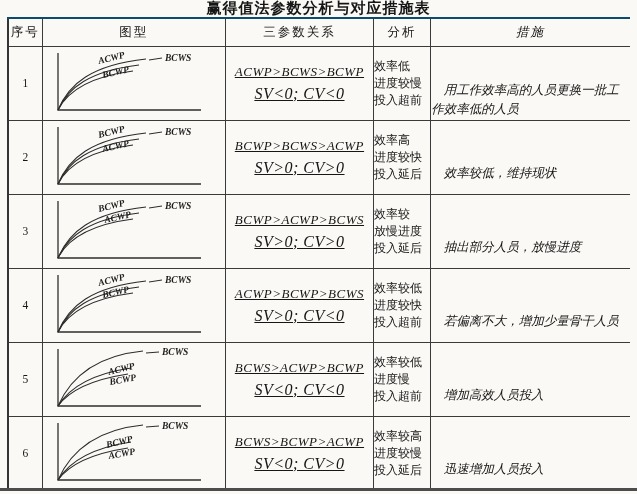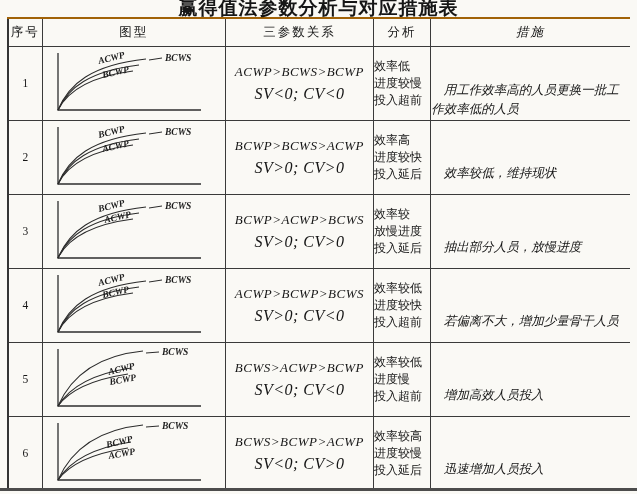--- a/index.html
+++ b/index.html
@@ -7,31 +7,31 @@
   body {
     background:#faf9f5;
     color:#161616;
     font-family:"Liberation Serif","DejaVu Serif",serif;
     overflow:hidden;
   }
   .sheet { width:637px; height:494px; position:relative; }
   .doc-title {
     text-align:center;
     font-weight:bold;
-    font-size:19px;
+    font-size:15px;
     letter-spacing:1px;
     height:17px;
     line-height:16px;
   }
   table.evm {
     border-collapse:collapse;
     table-layout:fixed;
     margin-left:7px;
     width:623px;
-    border-top:2px solid #a16207;
+    border-top:2px solid #0c4a6e;
     border-left:2px solid #343434;
   }
   table.evm td, table.evm th {
     border:1px solid #3a3a3a;
     border-right:1px solid #3a3a3a;
     padding:0;
     vertical-align:middle;
     font-weight:normal;
   }
   table.evm td:last-child, table.evm th:last-child { border-right:none;font-style:italic; }
@@ -48,21 +48,21 @@
   .axis { stroke:#2e2e2e; stroke-width:1.3; fill:none; }
   .curve { stroke:#2b2b2b; stroke-width:1.1; fill:none; }
   .dash { stroke:#2b2b2b; stroke-width:1; fill:none; }
   .clabel {
     font-family:"Liberation Serif","DejaVu Serif",serif;
     font-style:italic;
     font-weight:bold;
     font-size:9.5px;
     fill:#1c1c1c;
   }
-  td.c-rel { text-align:center; font-style:italic; }
+  td.c-rel { text-align:center; font-style:italic;text-decoration:underline; }
   .rel-line1 { font-size:13px; letter-spacing:0.5px; }
   .rel-line2 { font-size:16px; margin-top:5px; letter-spacing:0.5px; }
   td.c-ana { text-align:left; font-size:12px; line-height:17px; }
   td.c-mea {
     font-size:12.5px;
     line-height:19px;
     padding:0 10px 0 9px;
   }
   td.c-mea .mea-text { text-indent:1em;margin-top:33px; }
   .bottom-rule {

